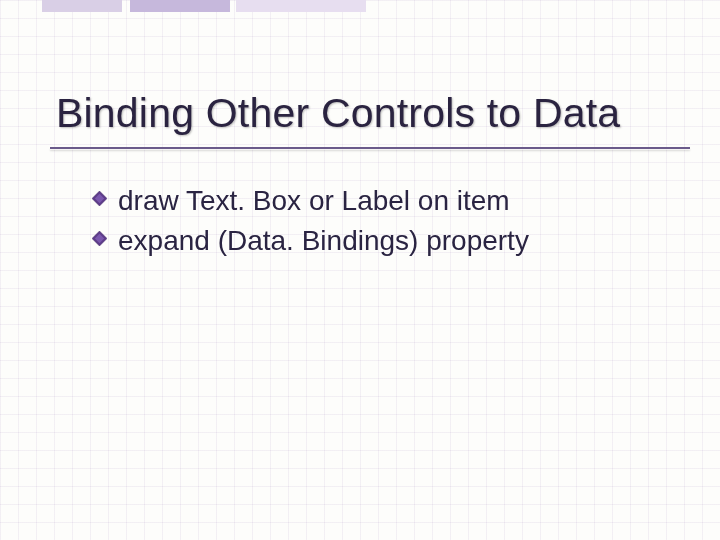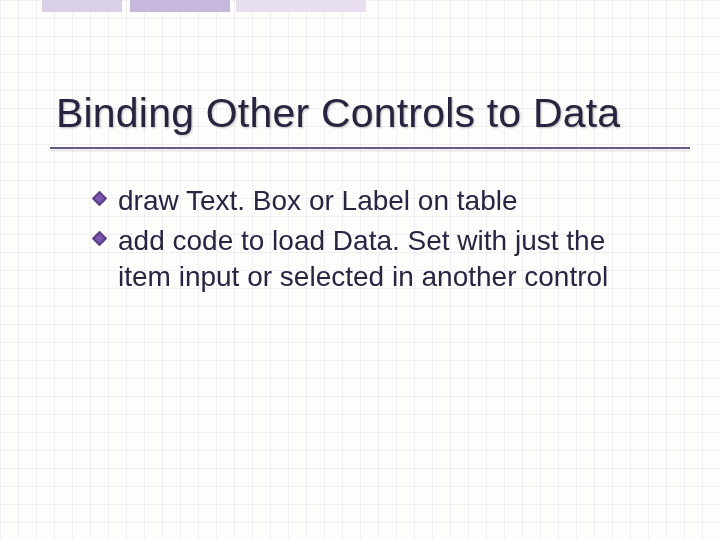--- a/index.html
+++ b/index.html
@@ -71,25 +71,25 @@
   <div class="rule"></div>
 
   <ul class="bullets">
     <li>
       <span class="bullet">
         <svg viewBox="0 0 16 16">
             <polygon points="8,0 16,8 8,16 0,8" fill="#5d3b8a" stroke="#3c2560" stroke-width="0.5"></polygon>
             <polygon points="8,3 13,8 8,13 3,8" fill="#7a57ad"></polygon>
           </svg>
       </span>
-      <span>draw Text. Box or Label on table</span>
+      <span>draw Text. Box or Label on item</span>
     </li>
     <li>
       <span class="bullet">
         <svg viewBox="0 0 16 16">
             <polygon points="8,0 16,8 8,16 0,8" fill="#5d3b8a" stroke="#3c2560" stroke-width="0.5"></polygon>
             <polygon points="8,3 13,8 8,13 3,8" fill="#7a57ad"></polygon>
           </svg>
       </span>
-      <span>add code to load Data. Set with just the item input or selected in another control</span>
+      <span>expand (Data. Bindings) property</span>
     </li>
   </ul>
 </div>
 
 </body></html>

